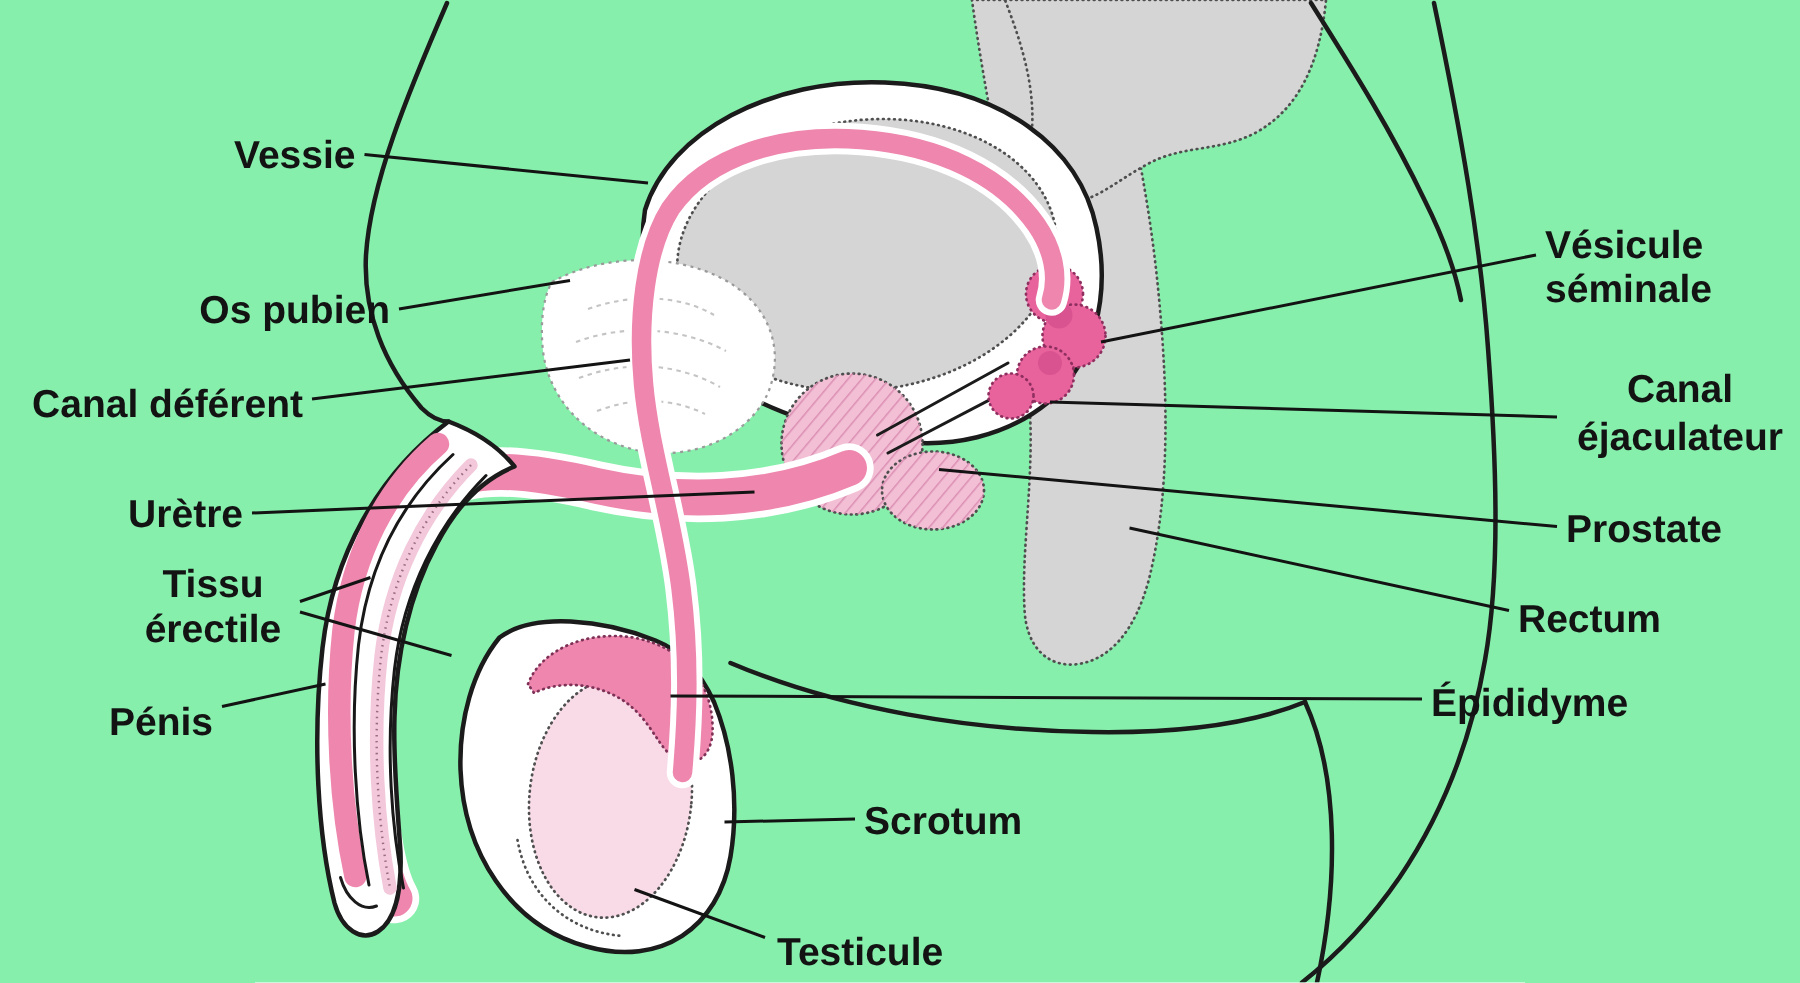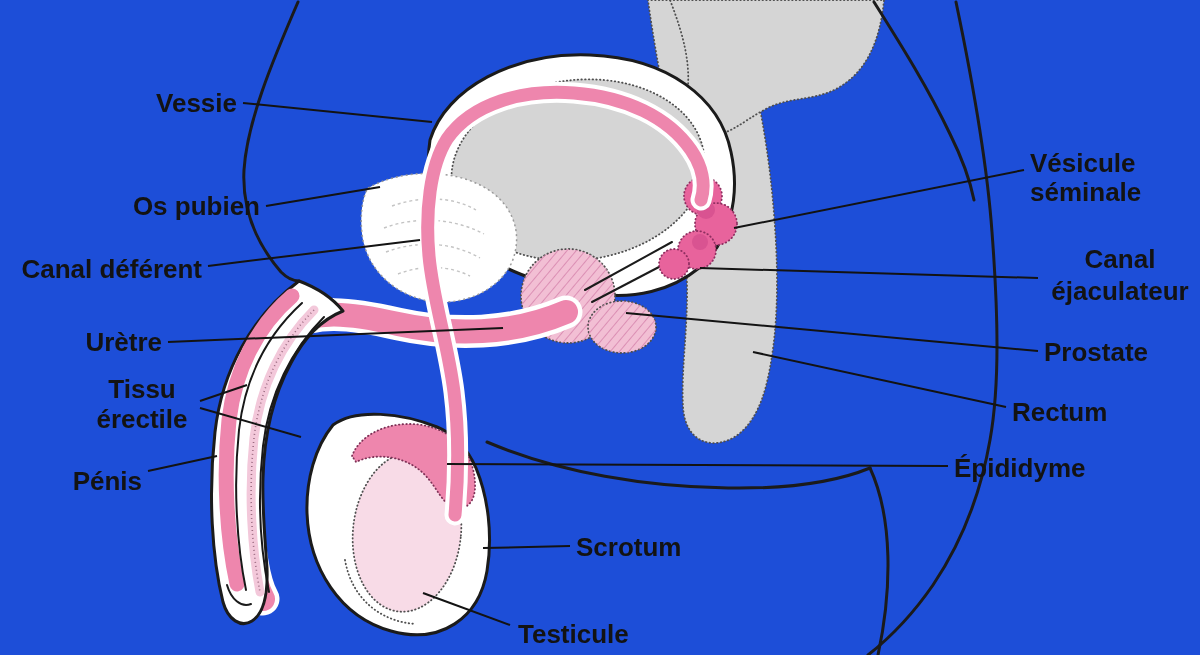--- a/index.html
+++ b/index.html
@@ -1,19 +1,19 @@
 <!DOCTYPE html>
 <html><head>
 <meta charset="utf-8">
 <style>
   html,body{margin:0;padding:0;background:#fff;}
   .stage{
     position:relative;
     width:1200px;height:655px;
-    background:#1d4ed8;
+    background:#86efac;
     overflow:hidden;
     font-family:"Liberation Sans",sans-serif;
   }
   svg{position:absolute;left:0;top:0;display:block;}
   .outline{fill:none;stroke:#1b1b1b;stroke-width:3;stroke-linecap:round;stroke-linejoin:round;}
   .outline-fill{fill:#ffffff;stroke:#1b1b1b;stroke-width:3;stroke-linejoin:round;}
   .thin{fill:none;stroke:#1b1b1b;stroke-width:2;stroke-linecap:round;}
   .stip{stroke:#4f4f4f;stroke-width:1.8;stroke-dasharray:.5 3.2;stroke-linecap:round;}
   .stip-n{fill:none;stroke:#4f4f4f;stroke-width:1.8;stroke-dasharray:.5 3.2;stroke-linecap:round;}
   .bone{fill:#ffffff;stroke:#9a9a9a;stroke-width:1.5;stroke-dasharray:2 3;}

